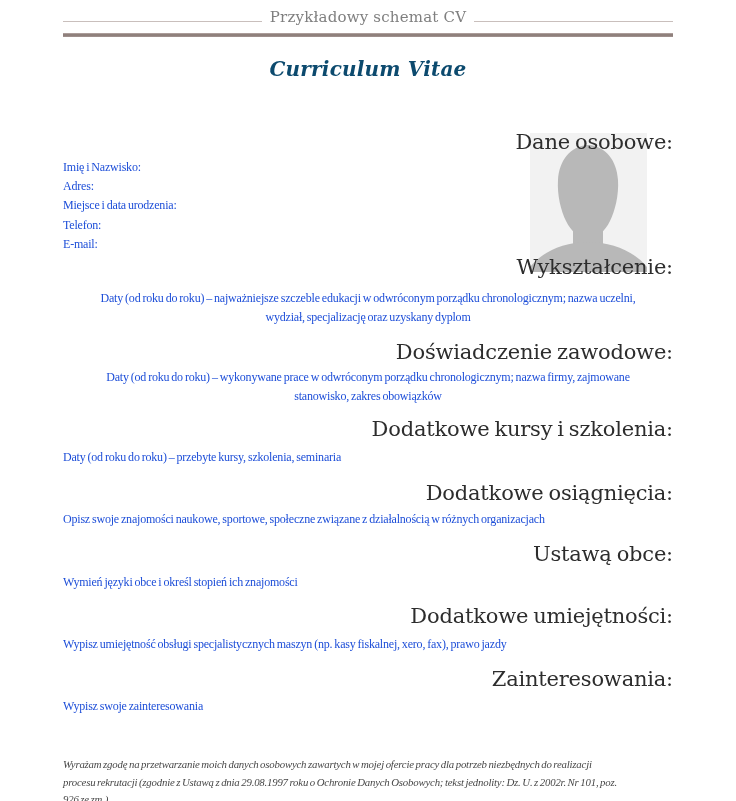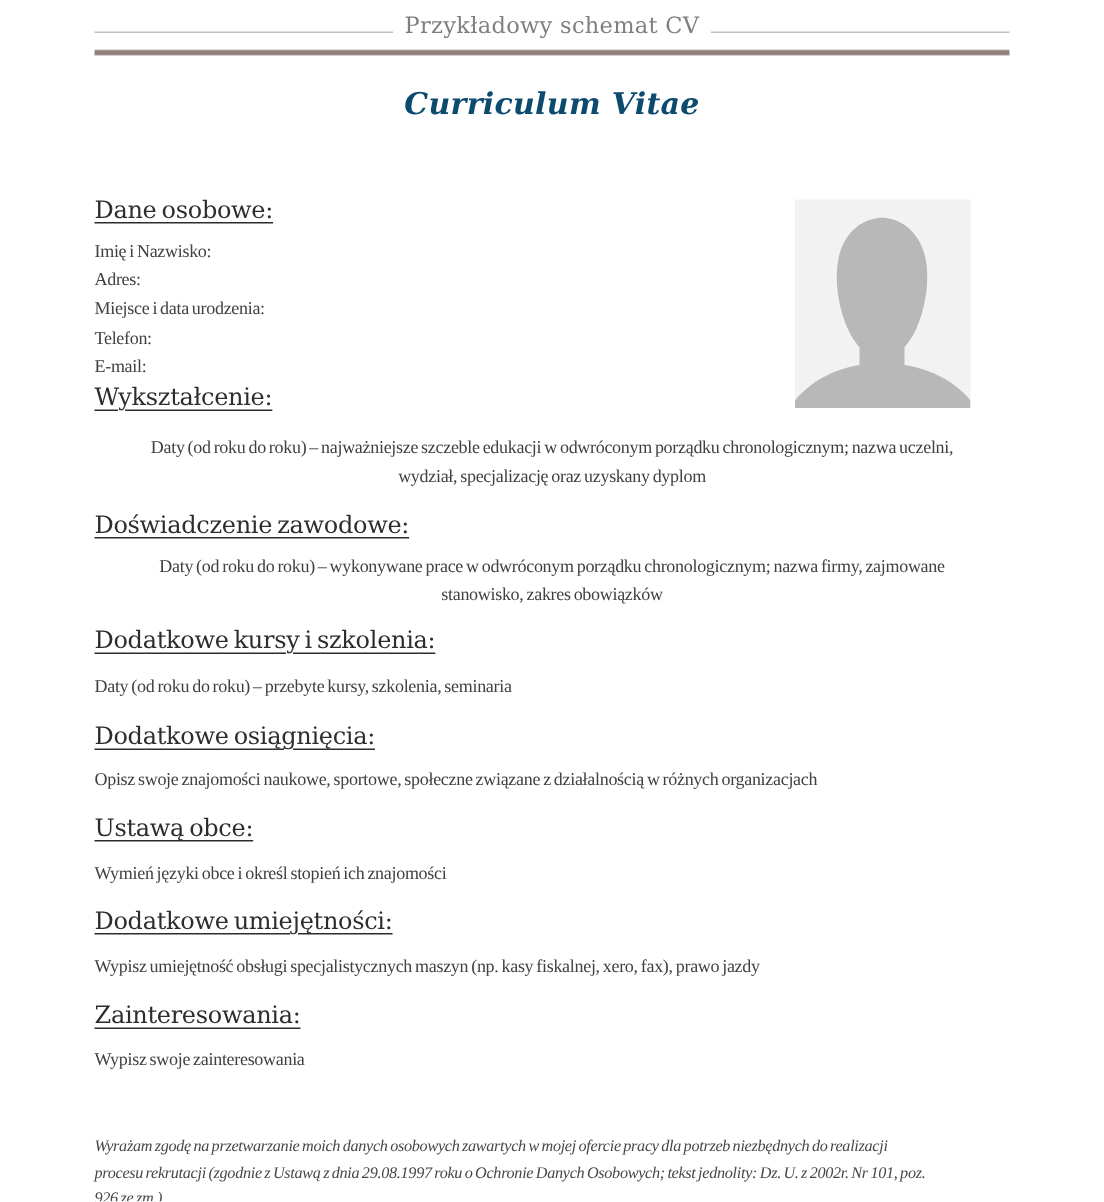--- a/index.html
+++ b/index.html
@@ -38,31 +38,32 @@
   
   .photo {
     position:absolute; left:530px; top:133px; width:117px; height:139px;
     background:var(--photo-bg,#f2f2f2);
   }
   .photo svg { display:block; width:100%; height:100%; }
 
   
   .sec-h {
     font-family:"DejaVu Serif",serif;
-    font-size:16px; color:#2d2d2d;
-    text-decoration:underline; text-underline-offset:3px;
+    font-size:21px; color:#2d2d2d;
+    text-underline-offset:3px;
     letter-spacing:-0.2px; word-spacing:-1.5px;
     white-space:nowrap;
+    text-align:right;
   }
 
   
   .body-line {
     font-size:12px; line-height:19.2px;
     letter-spacing:-0.2px; word-spacing:-0.8px;
-    color:#404040; white-space:nowrap;
+    color:#1d4ed8; white-space:nowrap;
   }
   .center { text-align:center; }
 
   .footer-note {
     top:756px;
     font-size:10.8px; font-style:italic;
     line-height:17.6px; letter-spacing:-0.2px; word-spacing:-0.8px;
     color:#474747;
   }
 </style>

